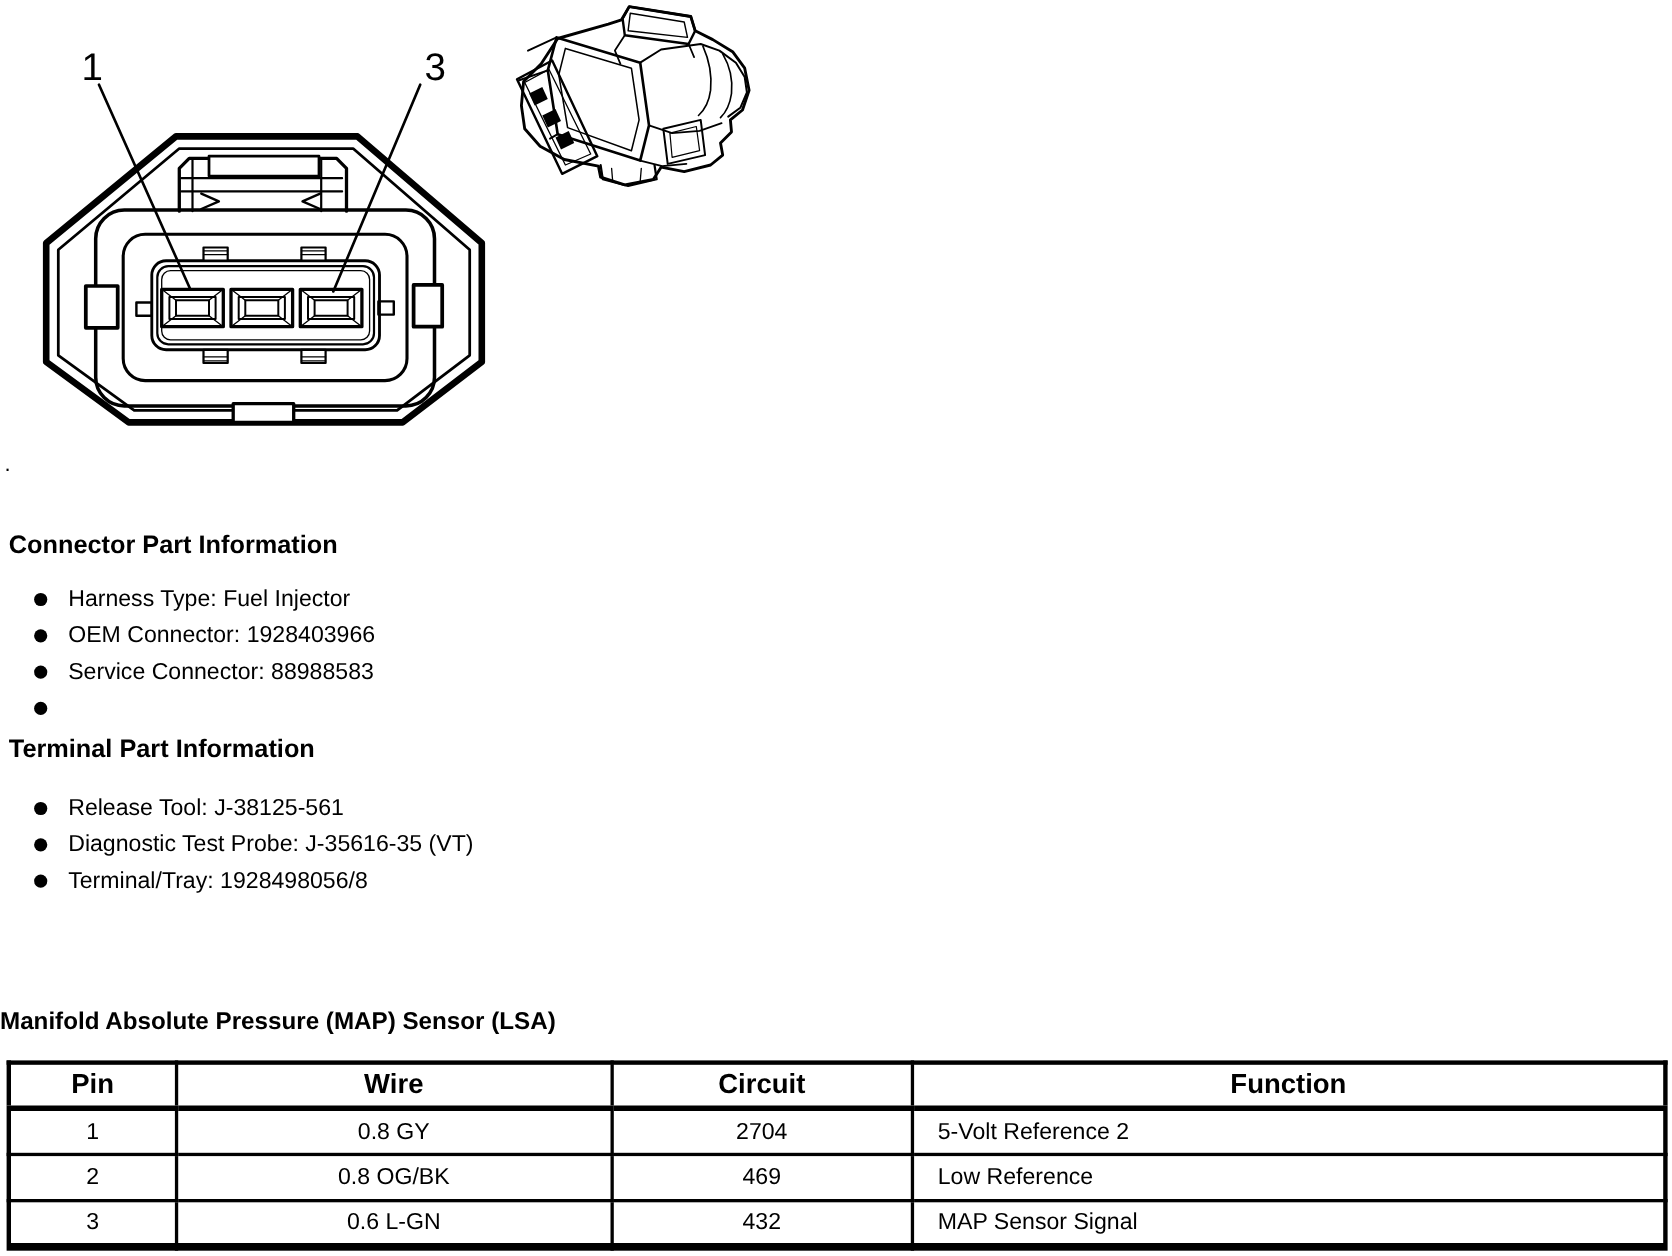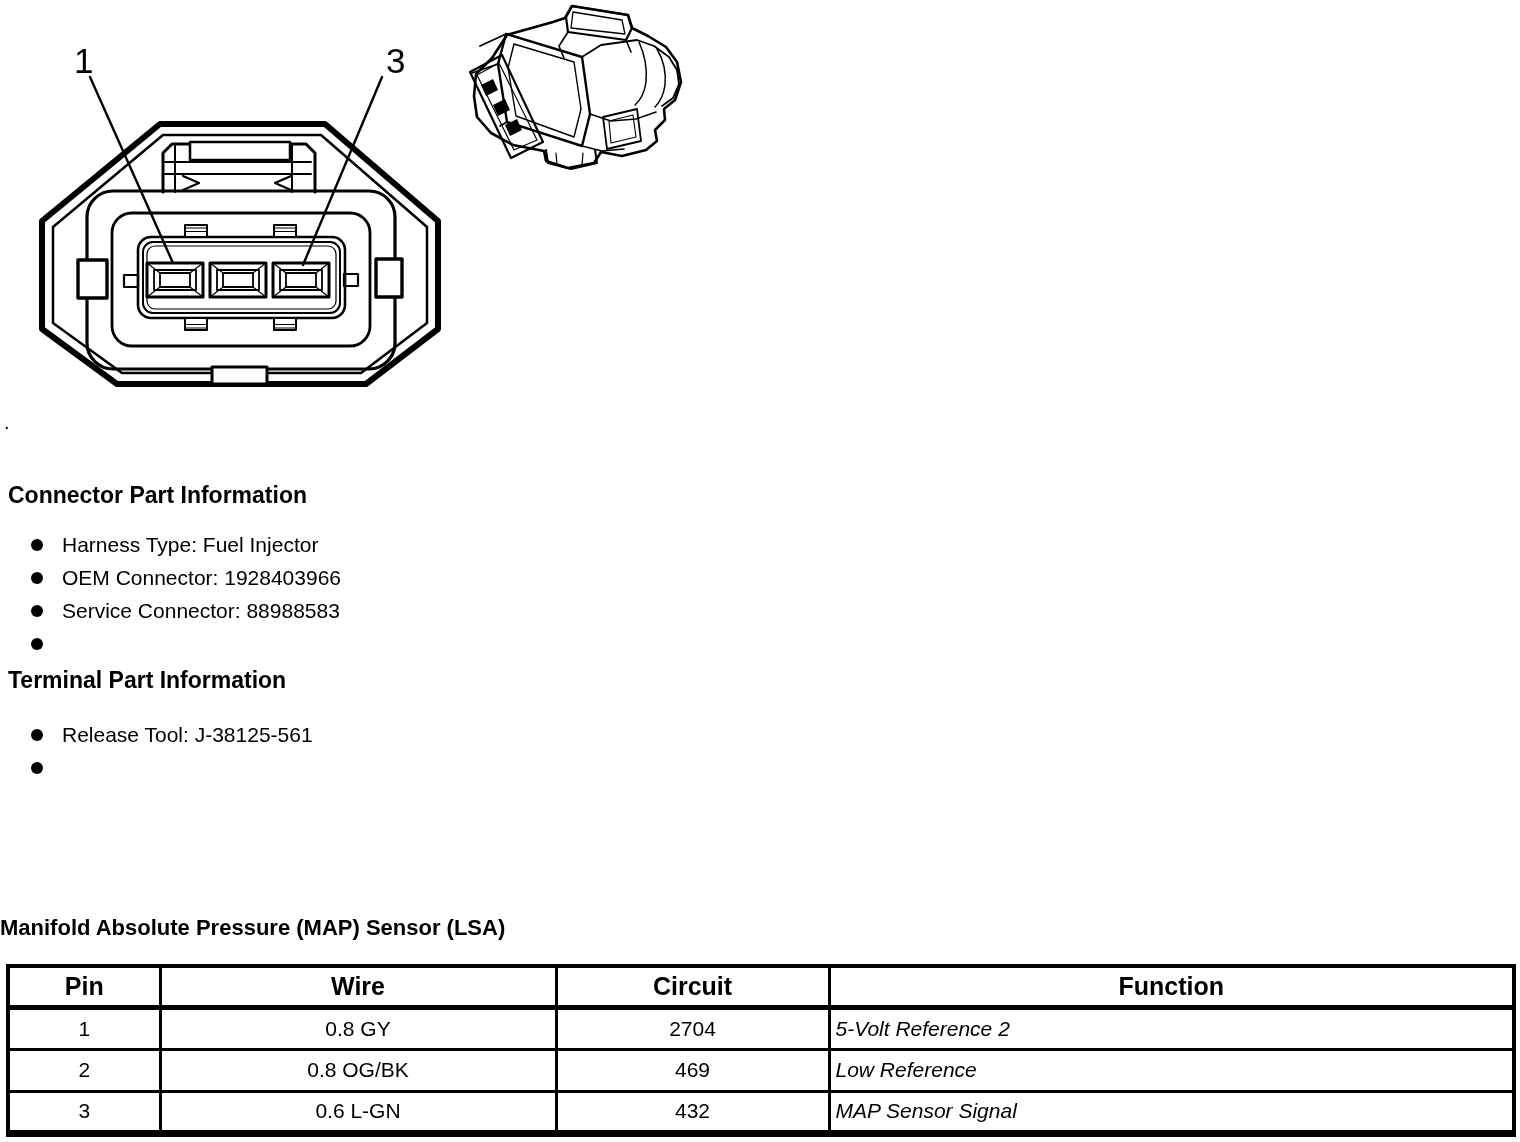--- a/index.html
+++ b/index.html
@@ -38,21 +38,21 @@
     font-size: 21px;
   }
   table.pinout th {
     border: 3px solid #000; border-bottom: 5px solid #000;
     font-weight: bold; font-size: 25px; height: 41px; padding: 0;
     text-align: center;
   }
   table.pinout td {
     border: 3px solid #000; height: 42px; padding: 0; text-align: center;
   }
-  table.pinout td.fn { text-align: left; padding-left: 5px; font-style: italic; }
+  table.pinout td.fn { text-align: left; padding-left: 22px; }
   svg text { font-family: "Liberation Sans", sans-serif; }
 </style>
 </head>
 <body>
 
 <svg class="abs" style="left:20px; top:20px;" width="440" height="400" viewBox="0 0 440 400">
   <g fill="none" stroke="#000" stroke-linejoin="round" stroke-linecap="round">
 
     <g>
       <path d="M140,104 L305,104 L418,201 L418,309 L346,364 L97,364 L22,309 L22,201 Z" stroke-width="6"></path>
@@ -189,20 +189,25 @@
 
 <div class="abs heading" style="top:667px;">Terminal Part Information</div>
 
 <ul class="bullets" style="top:718px;">
   <li>
     <span class="bullet"></span>
     <span class="txt">Release Tool: J-38125-561</span>
   </li>
   <li>
     <span class="bullet"></span>
+    <span class="txt">Diagnostic Test Probe: J-35616-35 (VT)</span>
+  </li>
+  <li>
+    <span class="bullet"></span>
+    <span class="txt">Terminal/Tray: 1928498056/8</span>
   </li>
 </ul>
 
 <div class="abs tbl-title">Manifold Absolute Pressure (MAP) Sensor (LSA)</div>
 
 <table class="pinout">
   <colgroup>
     <col style="width:152px">
       <col style="width:396px">
       <col style="width:273px">

